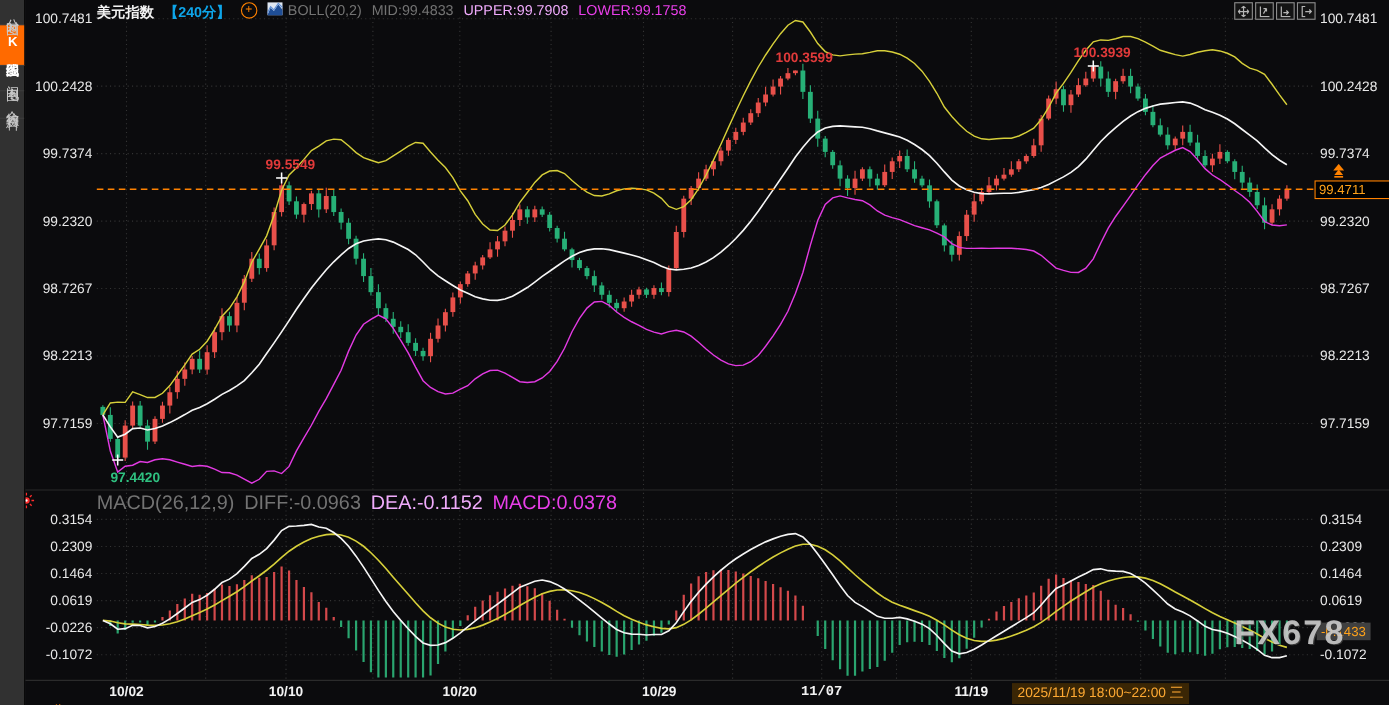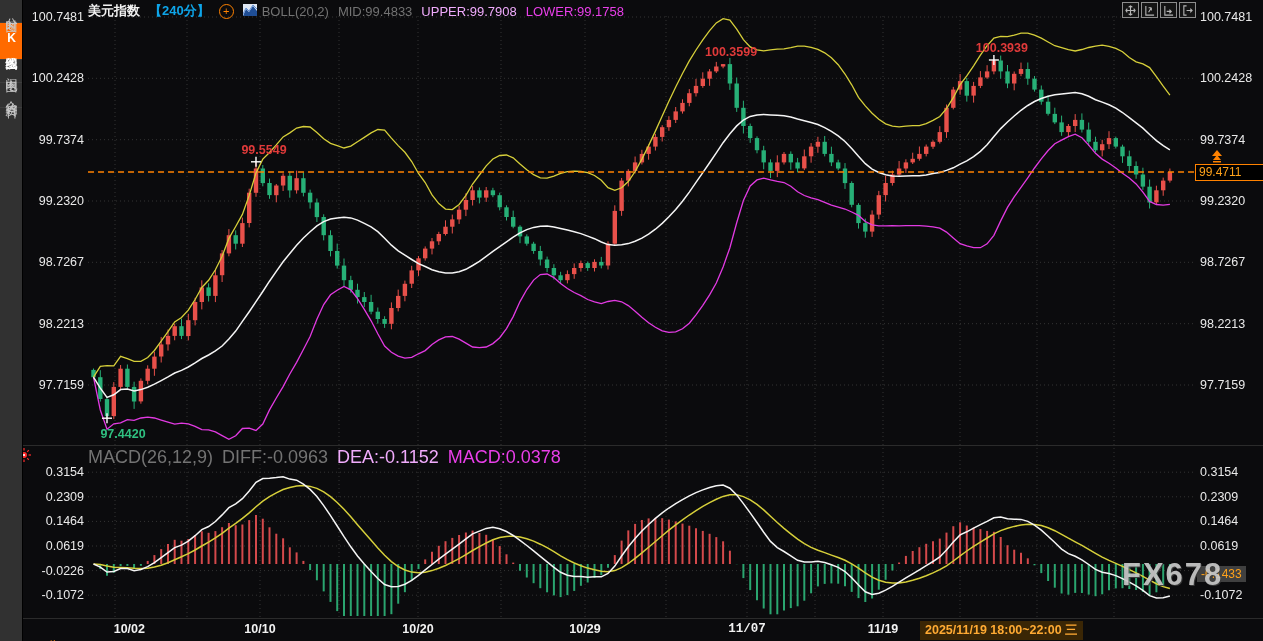--- a/index.html
+++ b/index.html
@@ -11,21 +11,21 @@
   
   #sidebar{position:absolute;left:0;top:0;width:22px;height:641px;background:#313131;
     border-right:1px solid #000;z-index:6}
   .side-tab{width:22px;box-sizing:border-box;writing-mode:vertical-lr;text-orientation:upright;
     display:flex;align-items:center;justify-content:center;padding:8px 0;font-size:12px;
     color:#c9c9c9;letter-spacing:2px;border-bottom:1px solid #3e3e3e;cursor:default}
   .side-tab.active{background:#ff6a00;color:#fff;font-weight:bold}
   
   #chart-svg{position:absolute;left:0;top:0;z-index:1;font-family:"Liberation Sans","DejaVu Sans",sans-serif}
   
-  .hdr{position:absolute;z-index:4;white-space:nowrap;font-size:13px;display:flex;align-items:center}
+  .hdr{position:absolute;z-index:4;white-space:nowrap;font-size:13px;display:flex;align-items:flex-start}
   #main-header{left:88px;top:2px}
   #macd-header{left:88px;top:447px;font-size:18px}
   .hdr span{margin-right:9px}
   .t-symbol{color:#f2f2f2;font-weight:bold}
   .t-period{color:#0ea5e9;font-weight:bold}
   .t-white{color:#737373}
   .t-yellow{color:#f0abfc}
   .t-magenta{color:#e93fe9}
   #plus-btn{width:13px;height:13px;border:1px solid #ff8200;border-radius:50%;color:#ff8200;
     font-size:11px;line-height:12px;text-align:center;margin-right:9px;cursor:pointer}
@@ -38,21 +38,21 @@
   .tag{position:absolute;z-index:5;font-size:12px;color:#ffa21a;background:#000}
   #price-tag{left:1195px;top:164px;width:62px;height:15px;border:1px solid #ff8200;
     padding:0 3px;line-height:15px}
   #macd-tag{left:1197px;top:566px;padding:1px 4px;background:#404040}
   #price-tag-arrow{position:absolute;left:1210px;top:149px;z-index:5}
   
   #footer{position:absolute;left:22px;top:619px;right:0;height:22px;z-index:4;font-size:12.5px}
   #period-label{position:absolute;left:4px;top:19px;color:#ff8200;font-weight:normal;cursor:pointer}
   #period-arrow{color:#ff8200;font-size:10px}
   #timestamp{position:absolute;left:898px;top:2px;color:#ffaa33;background:#3a2605;
-    padding:1px 5px;font-weight:bold}
+    padding:1px 5px;font-weight:normal}
   .date-label{position:absolute;top:3px;width:60px;margin-left:-30px;text-align:center;
     color:#f2f2f2;font-weight:bold}
   
   #watermark{position:absolute;left:1122px;top:557px;z-index:8;font-size:31px;font-weight:bold;
     color:#c9c9c9;letter-spacing:2px;opacity:.92;text-shadow:1px 1px 0 #3c3c3c}
   #alarm-dot{position:absolute;left:16px;top:447px;z-index:5;cursor:pointer}
 </style>
 </head>
 <body>
 
@@ -718,21 +718,21 @@
       <circle cx="8" cy="8" r="1.1" fill="#fff"></circle>
     </svg>
 </span>
 
 <div id="footer">
   <span id="period-label">
     <span>240分</span>
     <span id="period-arrow">▲</span>
   </span>
   <span id="timestamp">2025/11/19 18:00~22:00 三</span>
-<span class="date-label" style="left: 93px; text-align: right;">10/02</span>
+<span class="date-label" style="left: 93px;">10/02</span>
     <span class="date-label" style="left: 238px;">10/10</span>
     <span class="date-label" style="left: 396px;">10/20</span>
-    <span class="date-label" style="left: 563px;">10/29</span>
+    <span class="date-label" style="left: 563px; text-align: right;">10/29</span>
     <span class="date-label" style="left: 725px; font-family: Liberation Mono, monospace;">11/07</span>
     <span class="date-label" style="left: 861px;">11/19</span>
   </div>
 
 <div id="watermark">FX678</div>
 
 </body></html>

